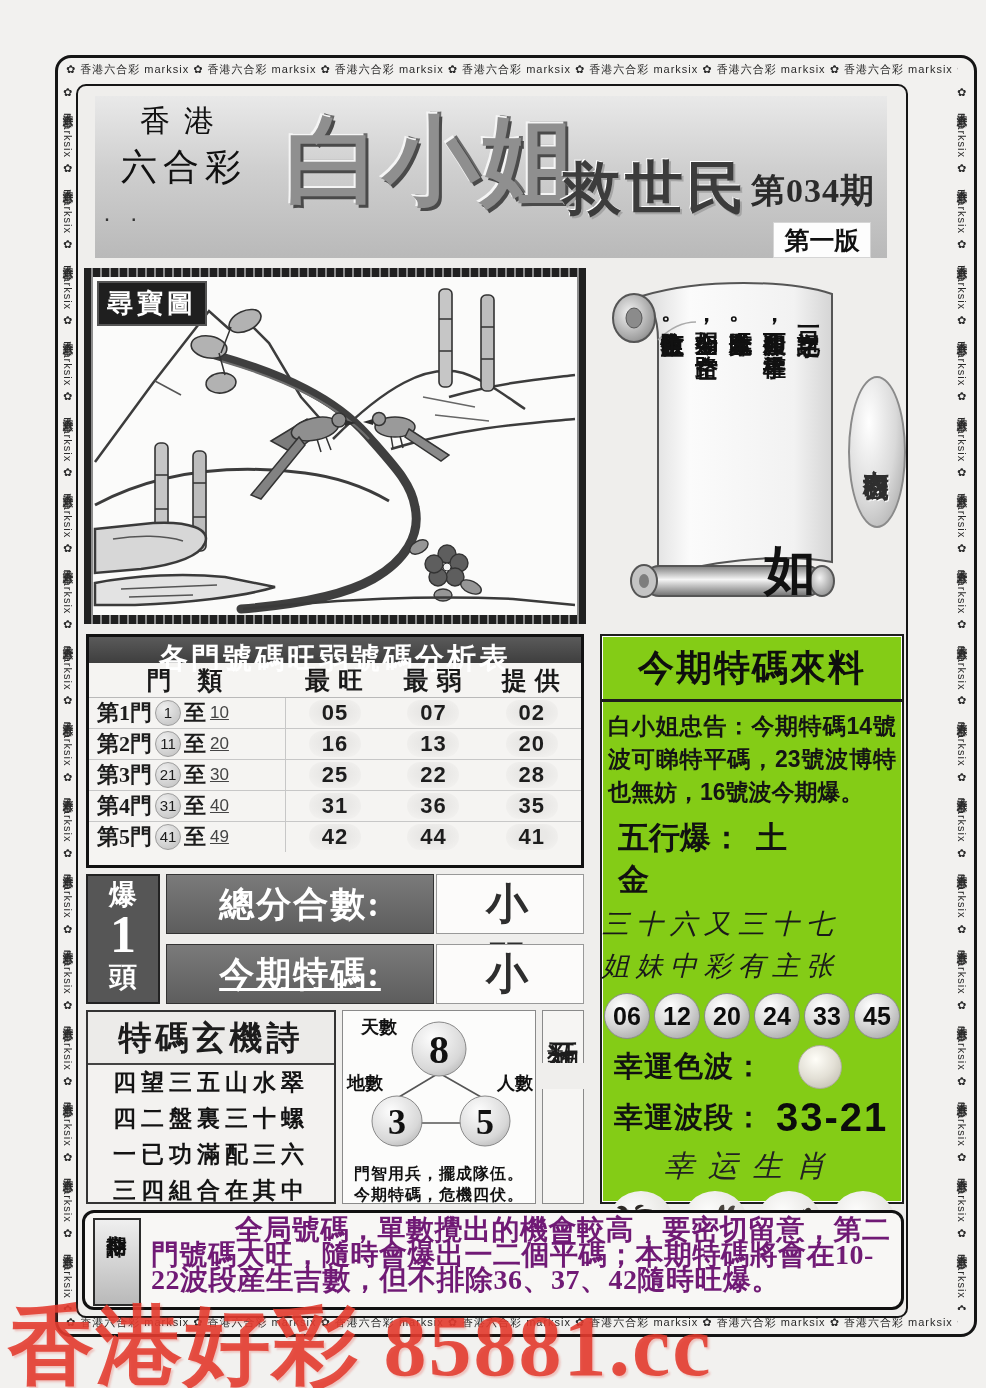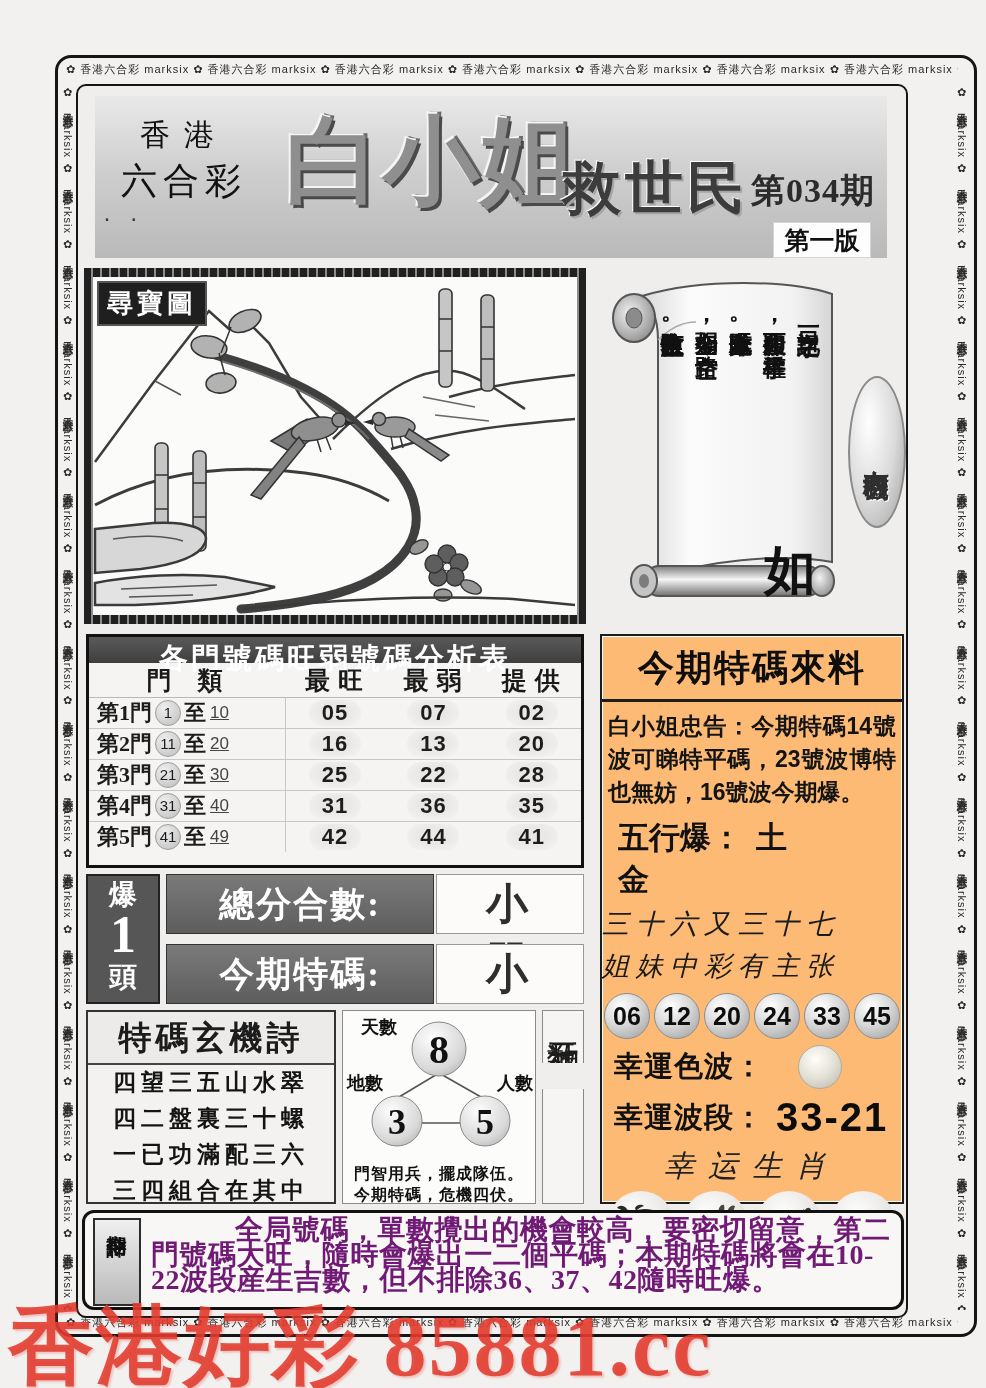--- a/index.html
+++ b/index.html
@@ -14,21 +14,21 @@
                border:2px solid #151515;border-radius:10px;background:#efeeec;
                box-shadow:0 0 0 1px #efeeec inset;}
   .bstrip{position:absolute;font-size:11px;color:#2a2a2a;letter-spacing:1px;
           overflow:hidden;white-space:nowrap;line-height:16px;}
   .bstrip.h{left:66px;width:892px;height:17px;}
   .bstrip.v{top:86px;height:1224px;width:18px;writing-mode:vertical-rl;text-orientation:mixed;}
 
   
   .header{position:absolute;left:95px;top:96px;width:792px;height:162px;
           background:linear-gradient(180deg,#e9e9e9 0%,#cfcfcf 45%,#b9b9b9 100%);}
-  .brand{position:absolute;left:26px;top:16px;text-align:center;line-height:46px;color:#111;}
+  .brand{position:absolute;left:26px;top:2px;text-align:center;line-height:46px;color:#111;}
   .brand .l1{font-size:30px;letter-spacing:14px;}
   .brand .l2{font-size:36px;letter-spacing:6px;}
   .dots{position:absolute;left:8px;top:108px;font-size:24px;color:#333;letter-spacing:6px;}
   .title-main{position:absolute;left:190px;top:2px;font-size:96px;font-weight:bold;color:#8f8f8f;
               text-shadow:3px 3px 0 #4a4a4a,-2px -2px 0 #f5f5f5,2px -2px 0 #6a6a6a;
               letter-spacing:2px;}
   .title-sub{position:absolute;left:468px;top:54px;font-size:58px;font-weight:bold;color:#3c3c3c;
              text-shadow:2px 2px 0 #a5a5a5,-1px -1px 0 #fff;letter-spacing:4px;}
   .issue{position:absolute;left:656px;top:72px;font-size:34px;font-weight:bold;color:#2b2b2b;letter-spacing:1px;}
   .edition{position:absolute;left:678px;top:126px;width:96px;height:34px;background:#fdfdfd;
@@ -103,21 +103,21 @@
   .tri svg text{font-family:"Liberation Serif","DejaVu Serif",serif;}
 
   .shenshu{position:absolute;left:542px;top:1010px;width:42px;height:194px;border:1px solid #8a8a8a;
            box-sizing:border-box;background:#f6f5f3;display:flex;justify-content:center;}
   .shenshu span{writing-mode:vertical-rl;text-orientation:upright;font-size:33px;color:#1d1d1d;
                 font-family:"Liberation Serif","DejaVu Serif",serif;line-height:40px;margin-top:6px;}
   .shenshu .mask{position:absolute;left:-6px;top:52px;width:54px;height:26px;background:#efeeec;}
 
   
   .special{position:absolute;left:600px;top:634px;width:304px;height:570px;border:2px solid #1d1d1d;
-           box-sizing:border-box;background:#fdba74;box-shadow:0 0 0 1px #fff inset;}
+           box-sizing:border-box;background:#84cc16;box-shadow:0 0 0 1px #fff inset;}
   .sp-title{font-size:36px;font-weight:bold;text-align:center;letter-spacing:2px;padding:8px 0 6px;
             border-bottom:3px solid #1d1d1d;color:#0e0e0e;}
   .sp-advice{font-size:23px;font-weight:bold;line-height:33px;padding:8px 6px 2px;color:#141414;text-align:justify;}
   .sp-wuxing{font-size:31px;font-weight:bold;padding:6px 0 2px 16px;color:#111;}
   .sp-wuxing .wx-val{letter-spacing:30px;margin-left:14px;}
   .sp-hand{font-size:27px;font-style:italic;letter-spacing:7px;line-height:42px;color:#1a1a1a;
            font-family:"Liberation Serif","DejaVu Serif",serif;}
   .balls{display:flex;justify-content:center;gap:4px;margin-top:6px;}
   .ball{width:44px;height:44px;border-radius:50%;
         background:radial-gradient(circle at 35% 28%,#ffffff 0%,#d8d8d8 45%,#9a9a9a 100%);
@@ -358,21 +358,21 @@
     </div>
   </div>
 
   <div class="bao-box serif">
     <div class="b1">爆</div>
     <div class="b2">1</div>
     <div class="b3">頭</div>
   </div>
   <div class="brow-label serif" style="top:874px;">總分合數:</div>
   <div class="brow-value serif" style="top:874px;">小 單</div>
-  <div class="brow-label serif" style="top:944px;">今期特碼:</div>
+  <div class="brow-label serif" style="top:944px;text-decoration:underline;">今期特碼:</div>
   <div class="brow-value serif" style="top:944px;">小 雙</div>
 
   <div class="poem">
     <div class="pttl serif">特碼玄機詩</div>
     <div class="pline serif">四望三五山水翠</div>
     <div class="pline serif">四二盤裏三十螺</div>
     <div class="pline serif">一已功滿配三六</div>
     <div class="pline serif">三四組合在其中</div>
   </div>
 

